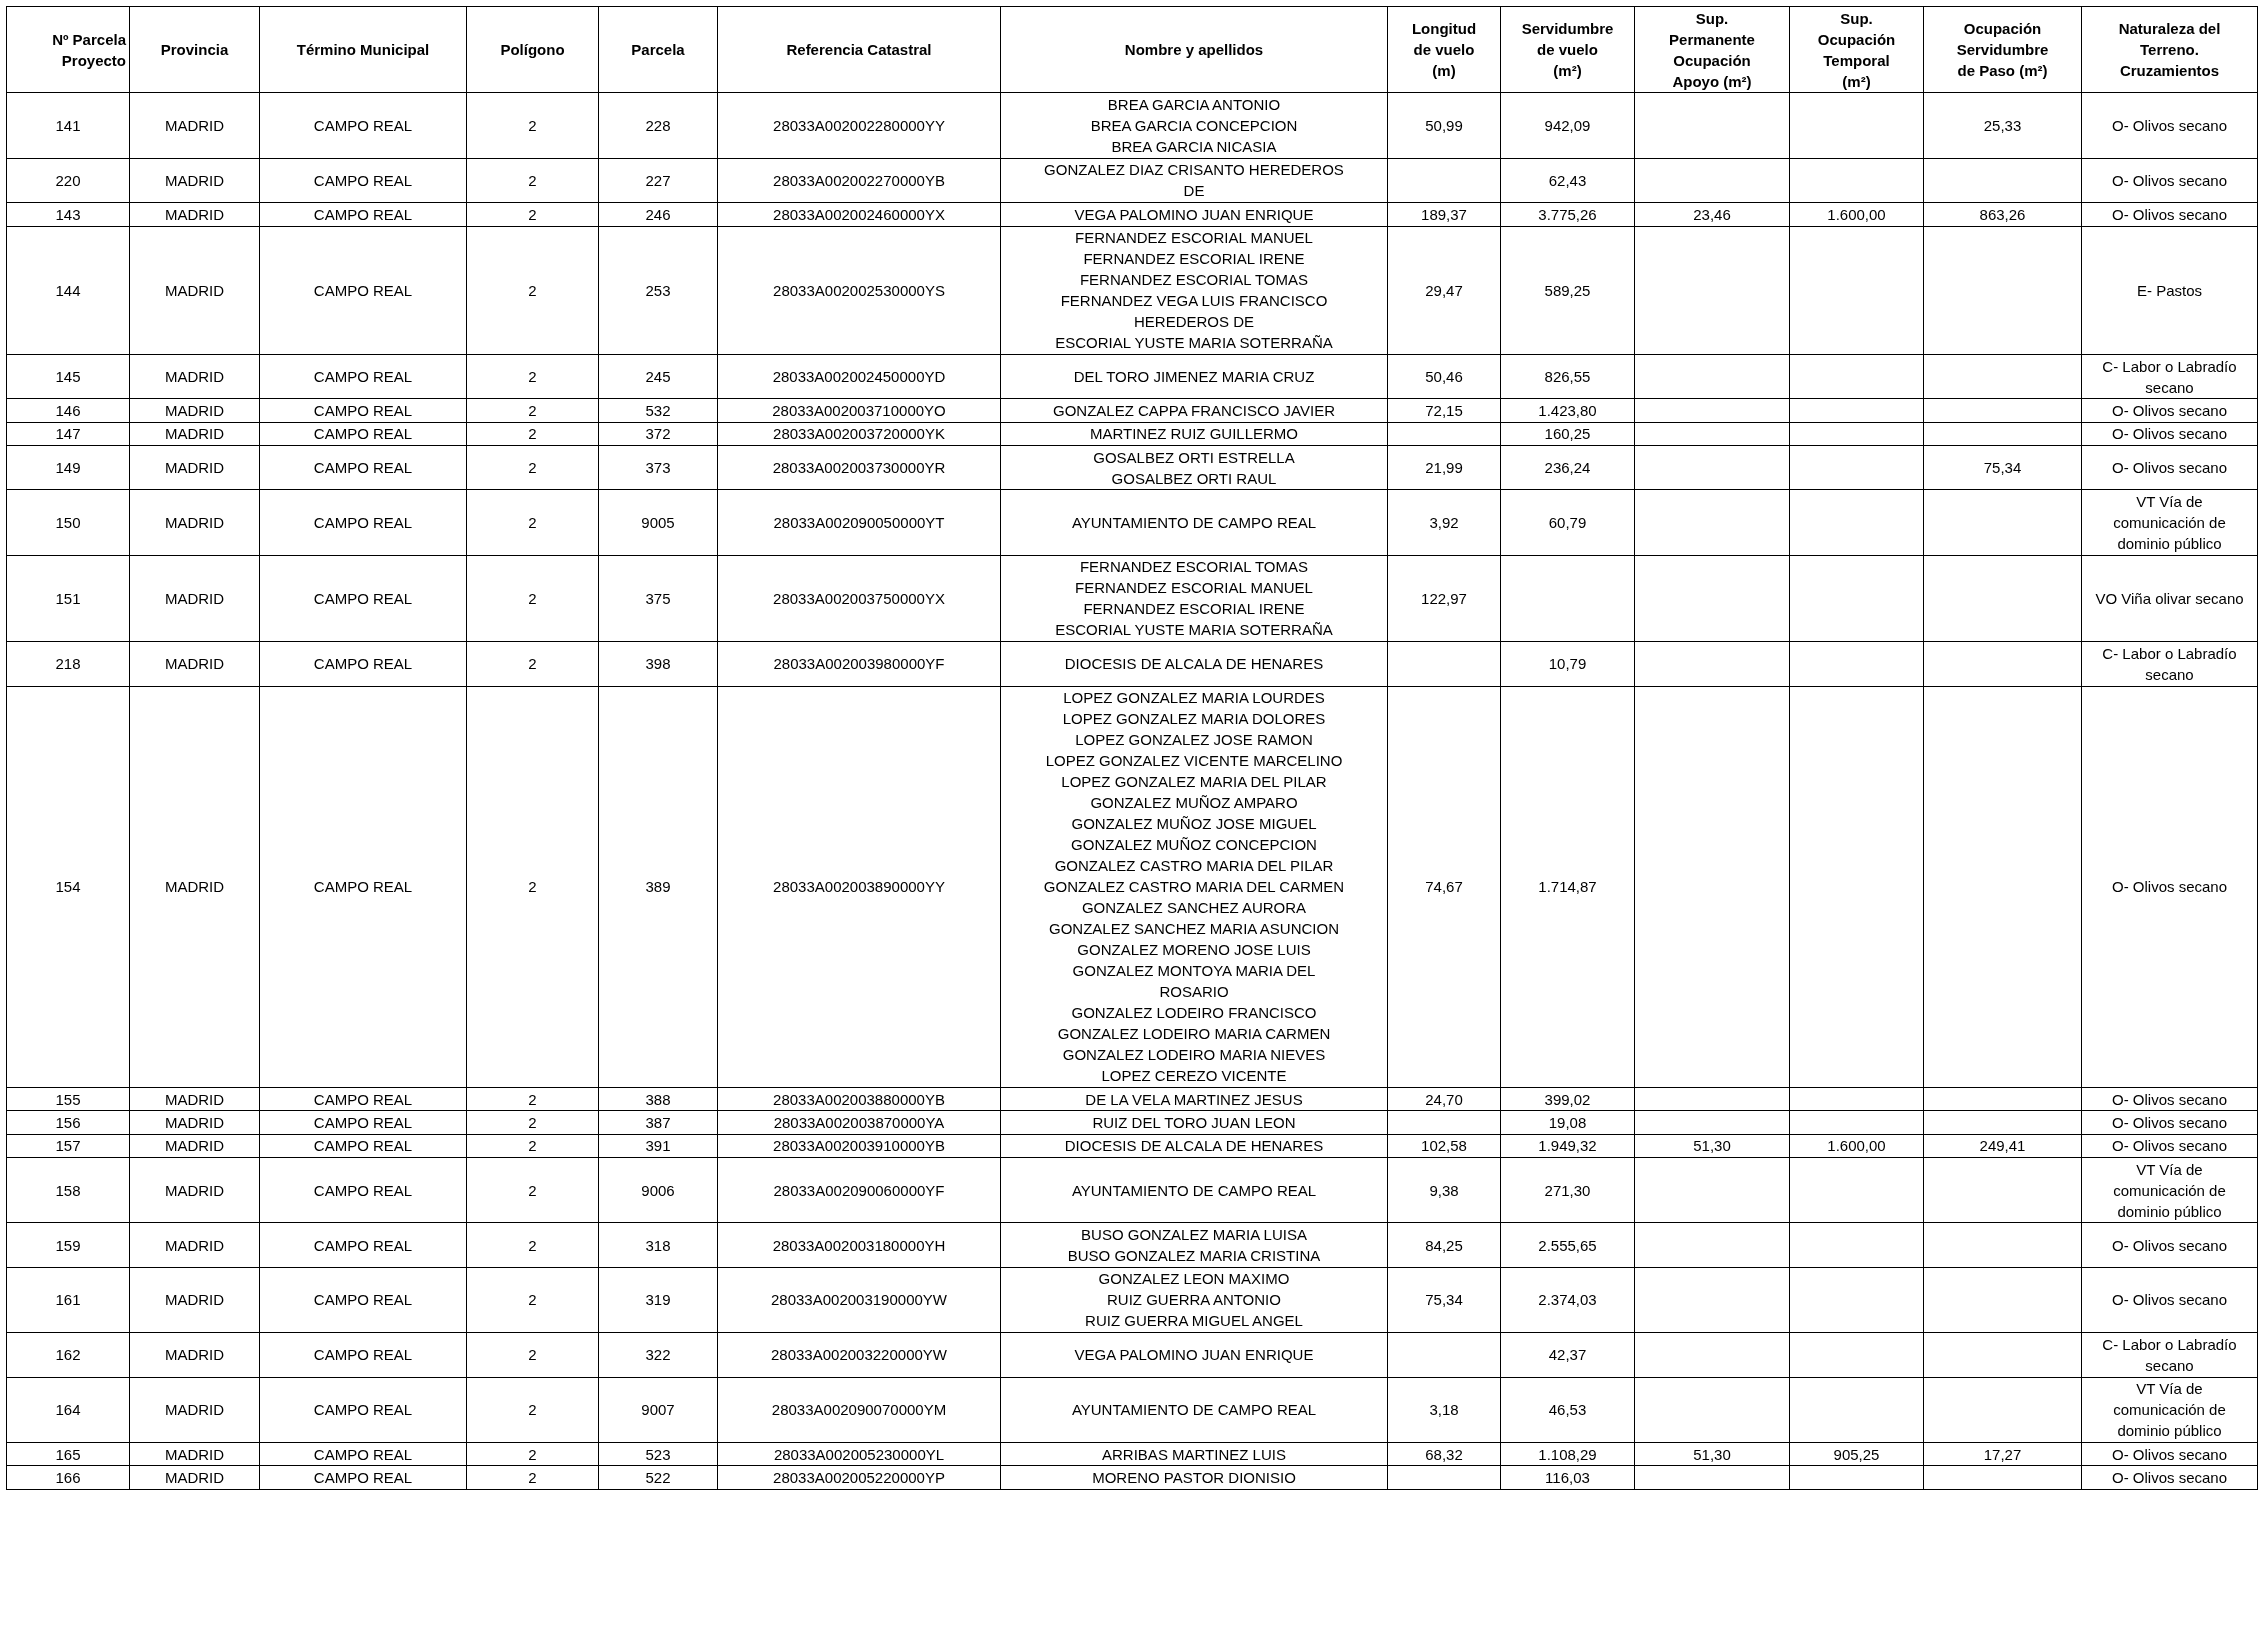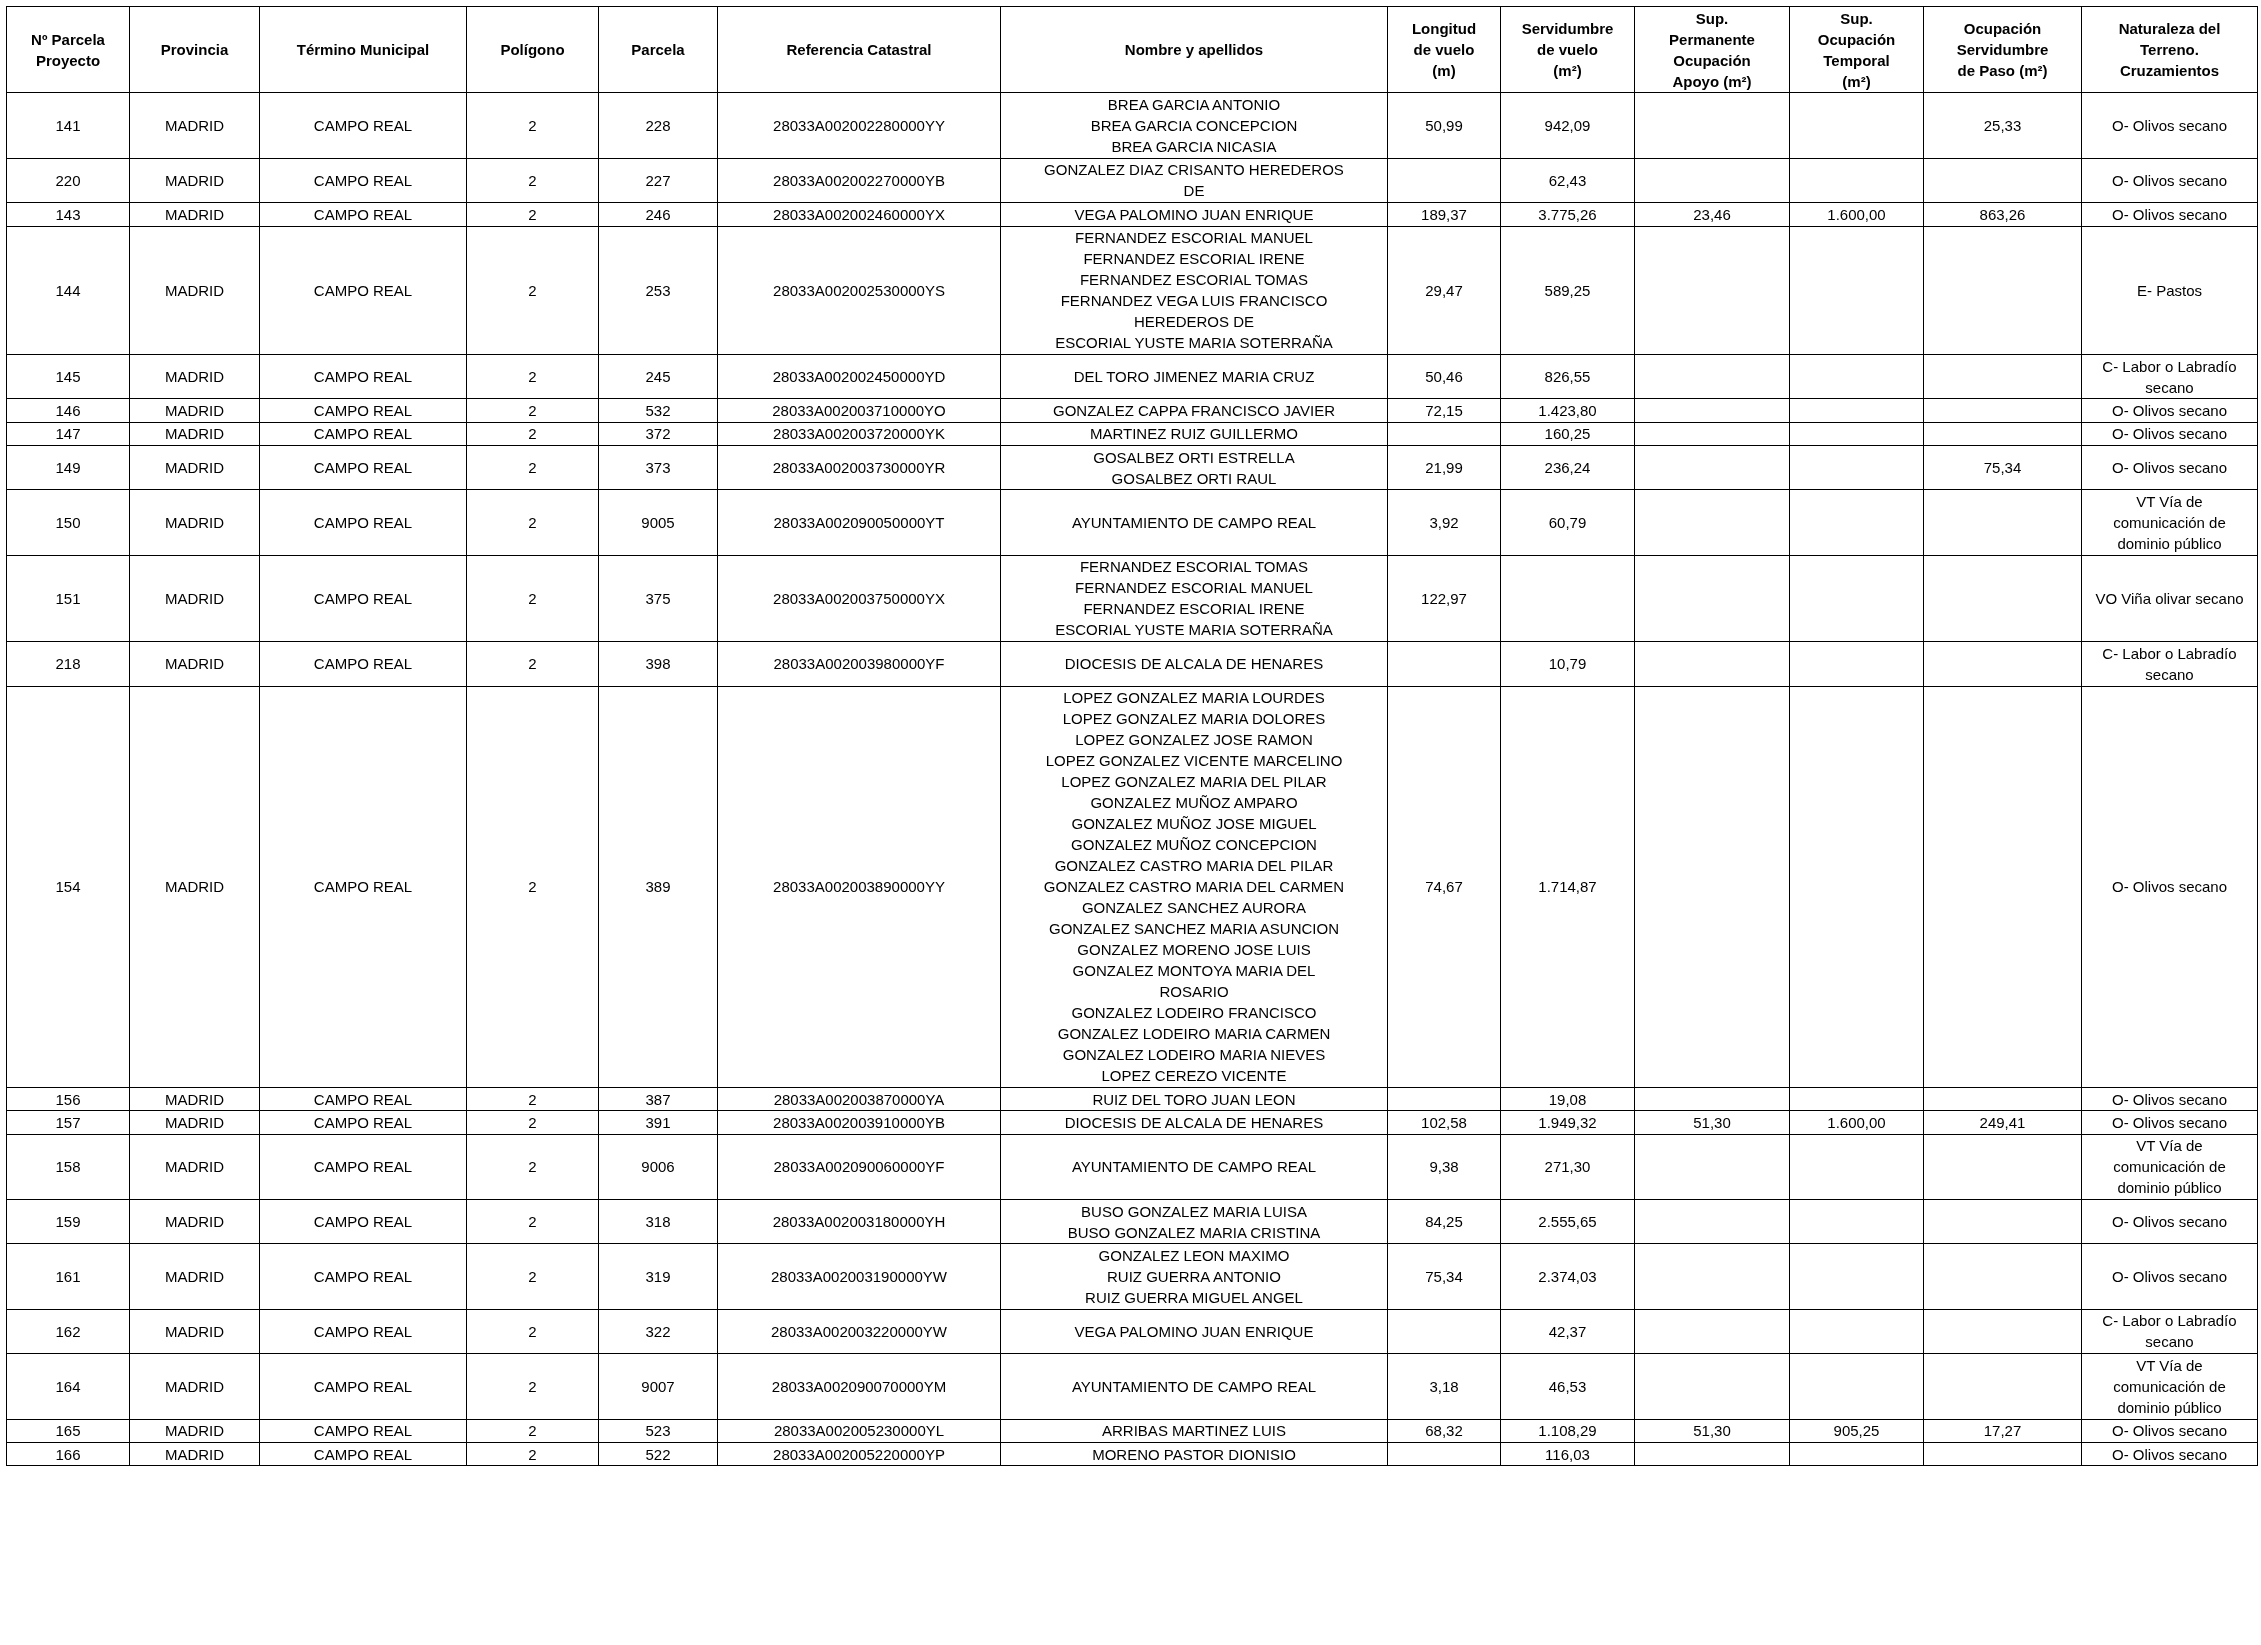--- a/index.html
+++ b/index.html
@@ -29,21 +29,21 @@
     word-wrap: break-word;
     padding: 0.7px 3px;
     font-size: 15px;
     line-height: 21px;
   }
   table.cadastral th {
     font-weight: bold;
     vertical-align: middle;
   }
   table.cadastral th:first-child {
-    text-align: center;
+    text-align: right;
   }
   col.c0  { width: 123px; }
   col.c1  { width: 130px; }
   col.c2  { width: 207px; }
   col.c3  { width: 132px; }
   col.c4  { width: 119px; }
   col.c5  { width: 283px; }
   col.c6  { width: 387px; }
   col.c7  { width: 113px; }
   col.c8  { width: 134px; }
@@ -312,20 +312,35 @@
 GONZALEZ LODEIRO MARIA NIEVES
 LOPEZ CEREZO VICENTE</td>
         <td>74,67</td>
         <td>1.714,87</td>
         <td></td>
         <td></td>
         <td></td>
         <td>O- Olivos secano</td>
       </tr>
       <tr>
+        <td>155</td>
+        <td>MADRID</td>
+        <td>CAMPO REAL</td>
+        <td>2</td>
+        <td>388</td>
+        <td>28033A002003880000YB</td>
+        <td>DE LA VELA MARTINEZ JESUS</td>
+        <td>24,70</td>
+        <td>399,02</td>
+        <td></td>
+        <td></td>
+        <td></td>
+        <td>O- Olivos secano</td>
+      </tr>
+      <tr>
         <td>156</td>
         <td>MADRID</td>
         <td>CAMPO REAL</td>
         <td>2</td>
         <td>387</td>
         <td>28033A002003870000YA</td>
         <td>RUIZ DEL TORO JUAN LEON</td>
         <td></td>
         <td>19,08</td>
         <td></td>

